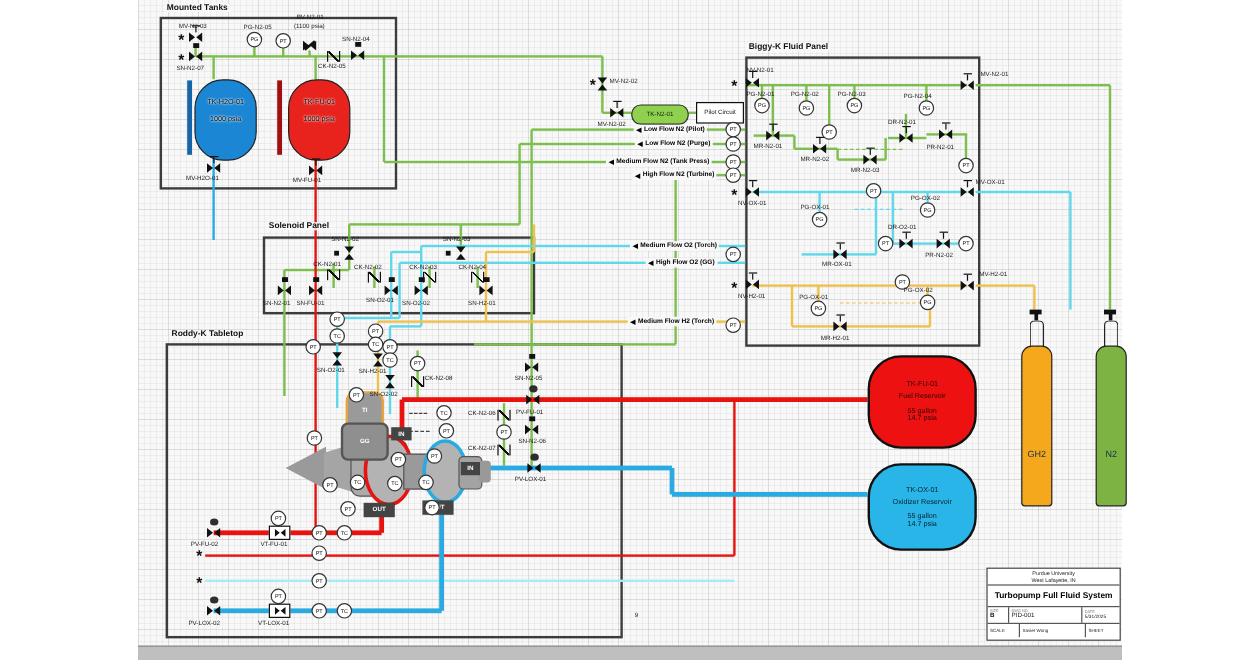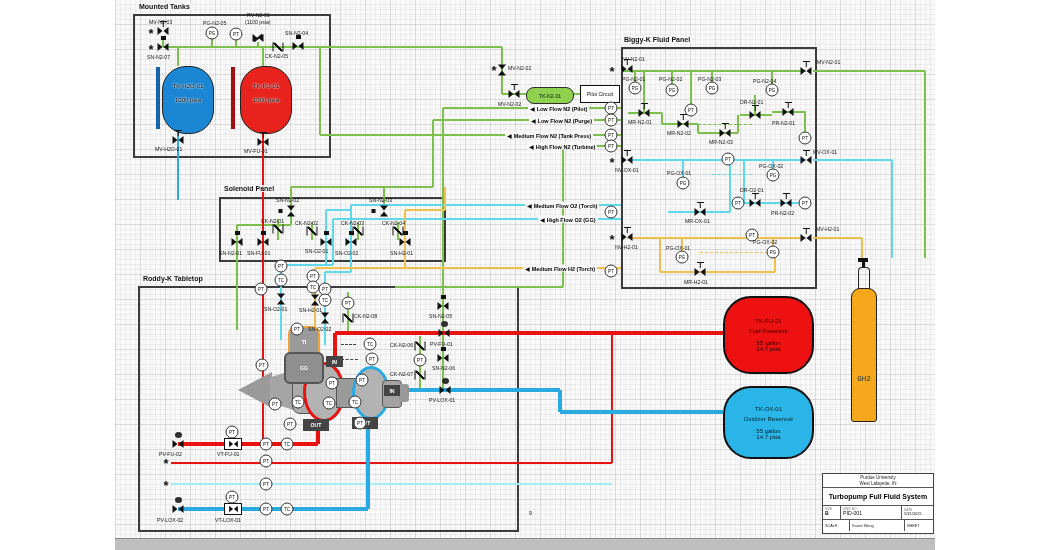--- a/index.html
+++ b/index.html
@@ -107,22 +107,30 @@
     <span>TK-OX-01</span>
     <span style="margin-top:4px;">Oxidizer Reservoir</span>
     <span style="margin-top:6px;">55 gallon</span>
     <span>14.7 psia</span>
   </div>
 
   <div class="cyl" style="left:851px;top:256px;width:24px;height:126px;">
     <div class="cylvt" style="left:7px;top:2px;"></div>
     <div class="cylvs" style="left:10.5px;top:5px;"></div>
     <div class="cylneck" style="left:7px;top:11px;width:10px;height:22px;"></div>
-    <div class="cylbody cylfill" style="left: 0px; top: 32px; width: 24px; height: 94px; background: rgb(245, 168, 28); font-family: Liberation Mono, monospace;">
+    <div class="cylbody cylfill" style="left: 0px; top: 32px; width: 24px; height: 94px; background: rgb(245, 168, 28);">
       <span>GH2</span>
+    </div>
+  </div>
+  <div class="cyl" style="left:913px;top:256px;width:24px;height:126px;">
+    <div class="cylvt" style="left:7px;top:2px;"></div>
+    <div class="cylvs" style="left:10.5px;top:5px;"></div>
+    <div class="cylneck" style="left:7px;top:11px;width:10px;height:22px;"></div>
+    <div class="cylbody cylfill" style="left: 0px; top: 32px; width: 24px; height: 94px; background: rgb(124, 179, 66);">
+      <span>N2</span>
     </div>
   </div>
 
   <div class="pump">
     <div style="position:absolute;left:238px;top:372px;width:34px;height:36px;background:#9a9a9a;clip-path:polygon(0 50%,100% 0,100% 100%);"></div>
     <div style="position:absolute;left:270px;top:370px;width:24px;height:40px;background:#a5a5a5;clip-path:polygon(0 18%,100% 0,100% 100%,0 82%);"></div>
     <div style="position:absolute;left:292px;top:366px;width:46px;height:46px;background:#ababab;border:1.5px solid #555;border-radius:8px;"></div>
     <div style="position:absolute;left:303px;top:362px;width:36px;height:54px;background:#b3b3b3;border:3px solid #e81310;border-radius:50%;"></div>
     <div style="position:absolute;left:336px;top:378px;width:22px;height:28px;background:#9a9a9a;border:1.5px solid #555;"></div>
     <div style="position:absolute;left:352px;top:366px;width:32px;height:48px;background:#b3b3b3;border:3px solid #29abe2;border-radius:50%;"></div>

